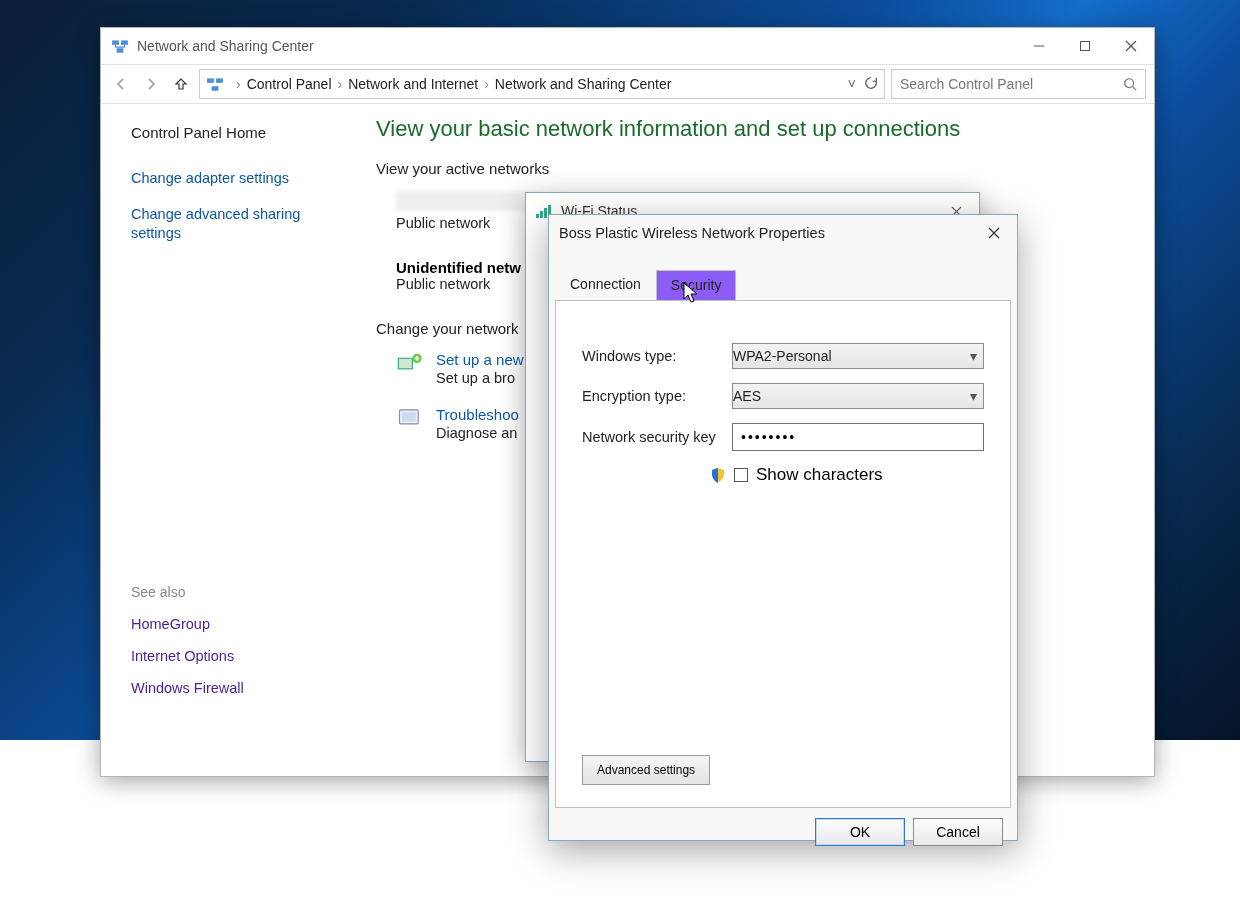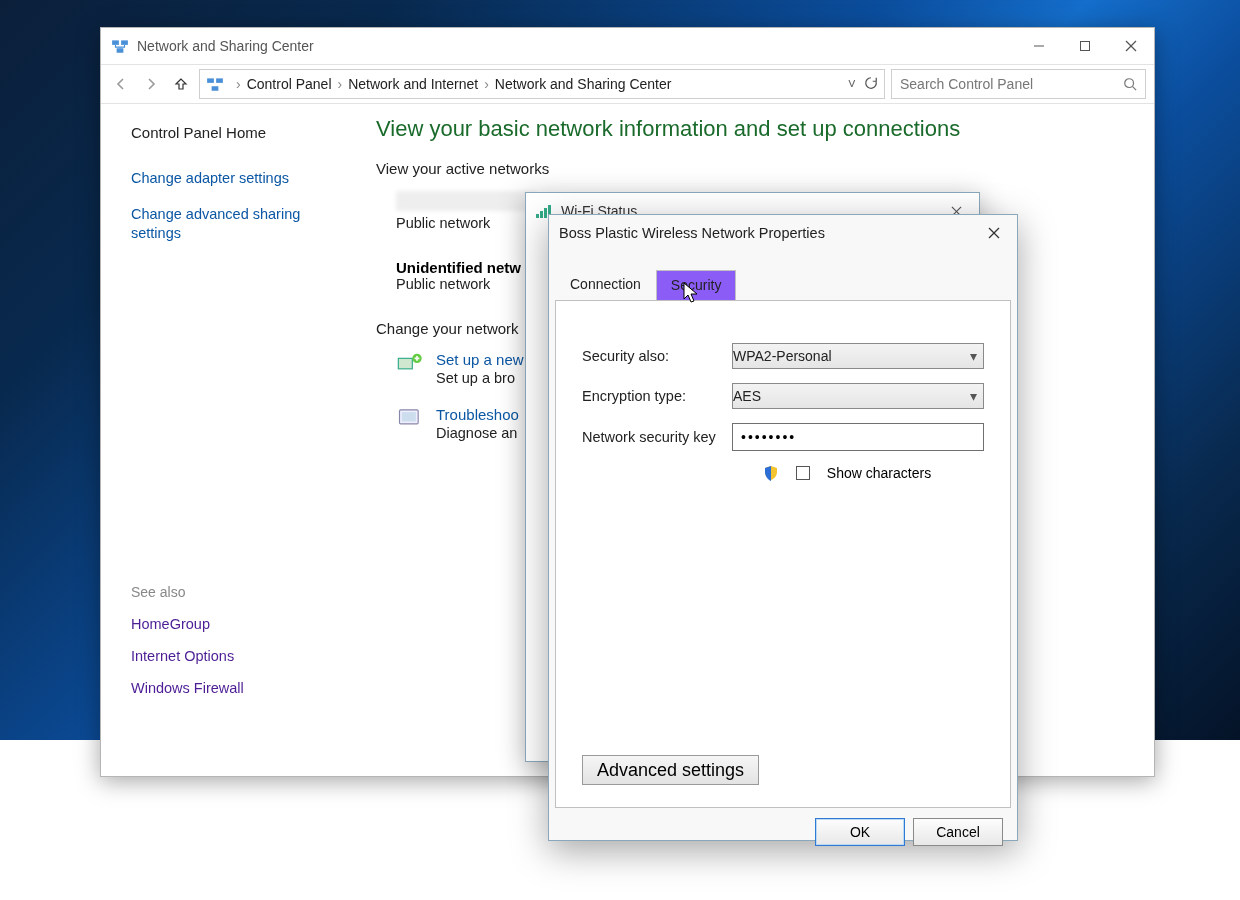--- a/index.html
+++ b/index.html
@@ -61,24 +61,24 @@
   .tabs { display:flex; align-items:flex-end; padding:0 6px; margin-top:18px; }
   .tab { padding:6px 14px 7px; font-size:14px; color:#222; border:1px solid transparent; cursor:pointer; }
   .tab.inactive { background:transparent; }
   .tab.active { background:#8b5cf6; border:1px solid #c0c0c0; border-bottom:1px solid #fff; position:relative; top:1px; }
   .tabpanel { background:#fff; border:1px solid #c0c0c0; margin:0 6px 10px 6px; height:508px; padding:42px 26px 16px 26px; position:relative; }
   .frow { display:flex; align-items:center; margin-bottom:14px; font-size:14.5px; }
   .frow label { width:150px; color:#222; }
   .combo { flex:1; height:26px; border:1px solid #8a8a8a; background:linear-gradient(#f3f3f3,#e5e5e5); display:flex; align-items:center; padding:0 0; font-size:14px; color:#222; position:relative; }
   .combo .caret { position:absolute; right:6px; top:50%; transform:translateY(-50%); color:#555; }
   .txt { flex:1; height:28px; border:1px solid #707070; background:#fff; padding:0 8px; font-size:14px; letter-spacing:2px; }
-  .showrow { display:flex; align-items:center; gap:17px; margin-left:128px; font-size:14px;justify-content:center; }
+  .showrow { display:flex; align-items:center; gap:8px; margin-left:128px; font-size:17px; }
   .shield { width:16px; height:16px; }
   .chk { width:14px; height:14px; border:1px solid #555; background:#fff; }
-  .adv-btn { position:absolute; left:26px; bottom:22px; height:30px; padding:0 14px; border:1px solid #9a9a9a; background:linear-gradient(#f6f6f6,#e3e3e3); font-size:18px; }
+  .adv-btn { position:absolute; left:26px; bottom:22px; height:30px; padding:0 14px; border:1px solid #9a9a9a; background:linear-gradient(#f6f6f6,#e3e3e3); font-size:12px; }
   .dlg-buttons { display:flex; gap:8px; justify-content:flex-end; padding:0 14px 0 0; }
   .dlg-buttons button { width:90px; height:28px; border:1px solid #8a8a8a; background:linear-gradient(#fdfdfd,#e8e8e8); font-size:14px; }
   .dlg-buttons button.primary { border:1.5px solid #2e7bd1; box-shadow:inset 0 0 0 1px #bcd8f3; }
 
   
   .cursor { position:absolute; left:683px; top:282px; pointer-events:none; }
 </style>
 </head>
 <body>
 
@@ -237,21 +237,21 @@
         </div>
     </div>
 
     <div class="tabs">
       <div class="tab inactive">Connection</div>
       <div class="tab active">Security</div>
     </div>
 
     <div class="tabpanel">
       <div class="frow">
-        <label>Security also:</label>
+        <label>Windows type:</label>
         <div class="combo">
           <span>WPA2-Personal</span>
           <span class="caret">▾</span>
         </div>
       </div>
       <div class="frow">
         <label>Encryption type:</label>
         <div class="combo">
           <span>AES</span>
           <span class="caret">▾</span>

